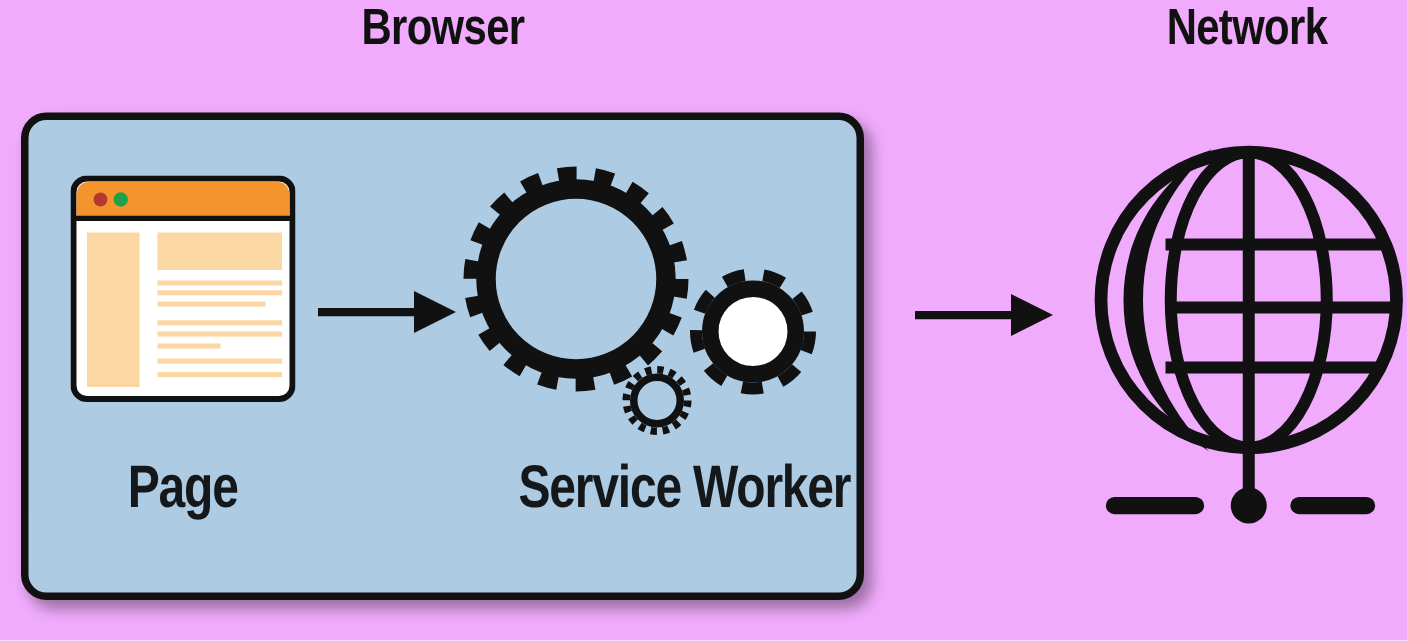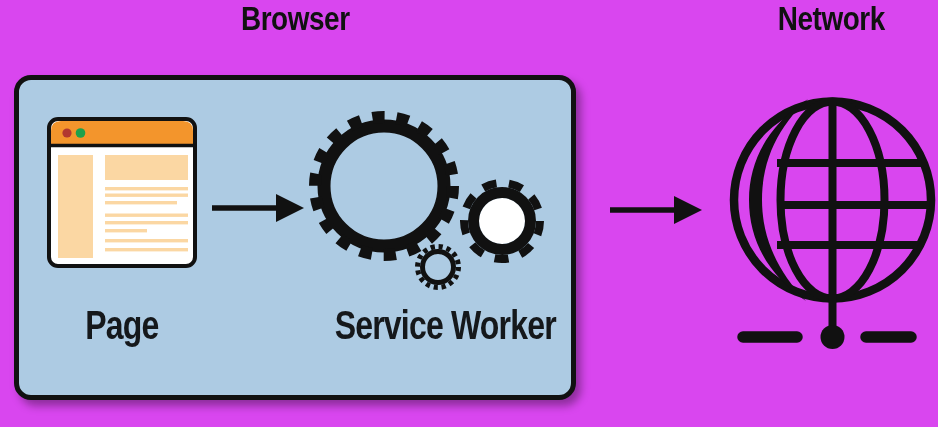--- a/index.html
+++ b/index.html
@@ -1,19 +1,19 @@
 <!DOCTYPE html>
 <html style="--ink: #111111; --box-fill: #adcbe3; --window-header: #f3952c; --window-content: #fbd7a3; --window-dot-red: #b23830; --window-dot-green: #1da14b;"><head>
 <meta charset="utf-8">
 <style>
   html,body{margin:0;padding:0;background:#fff;}
   .stage{
     position:relative;
     width:938px;height:427px;
-    background:#d946ef;
+    background:#f0abfc;
     overflow:hidden;
     font-family:"Liberation Sans","DejaVu Sans",sans-serif;
     color:#111;
   }
   .title{
     position:absolute;
     top:1px;
     text-align:center;
     font-size:34px;
     font-weight:bold;
@@ -37,21 +37,21 @@
   .label{
     position:absolute;
     top:305px;
     text-align:center;
     font-size:40px;
     font-weight:bold;
     color:#15181b;
     line-height:1.0;
   }
   .label-page{left:32px;width:180px;}
-  .label-sw{left:295px;width:300px;}
+  .label-sw{left:295px;width:300px;text-align:right;}
   .cond2{display:inline-block;transform:scaleX(0.8);transform-origin:center;letter-spacing:-1px;white-space:nowrap;}
   
   .ink-s{stroke:var(--ink,#111);fill:none;}
   .ink-f{fill:var(--ink,#111);}
   .white-f{fill:#ffffff;}
   .peach-f{fill:var(--window-content,#fbd7a3);}
   .header-f{fill:var(--window-header,#f3952c);}
   .red-f{fill:var(--window-dot-red,#b23830);}
   .green-f{fill:var(--window-dot-green,#1da14b);}
 </style>

